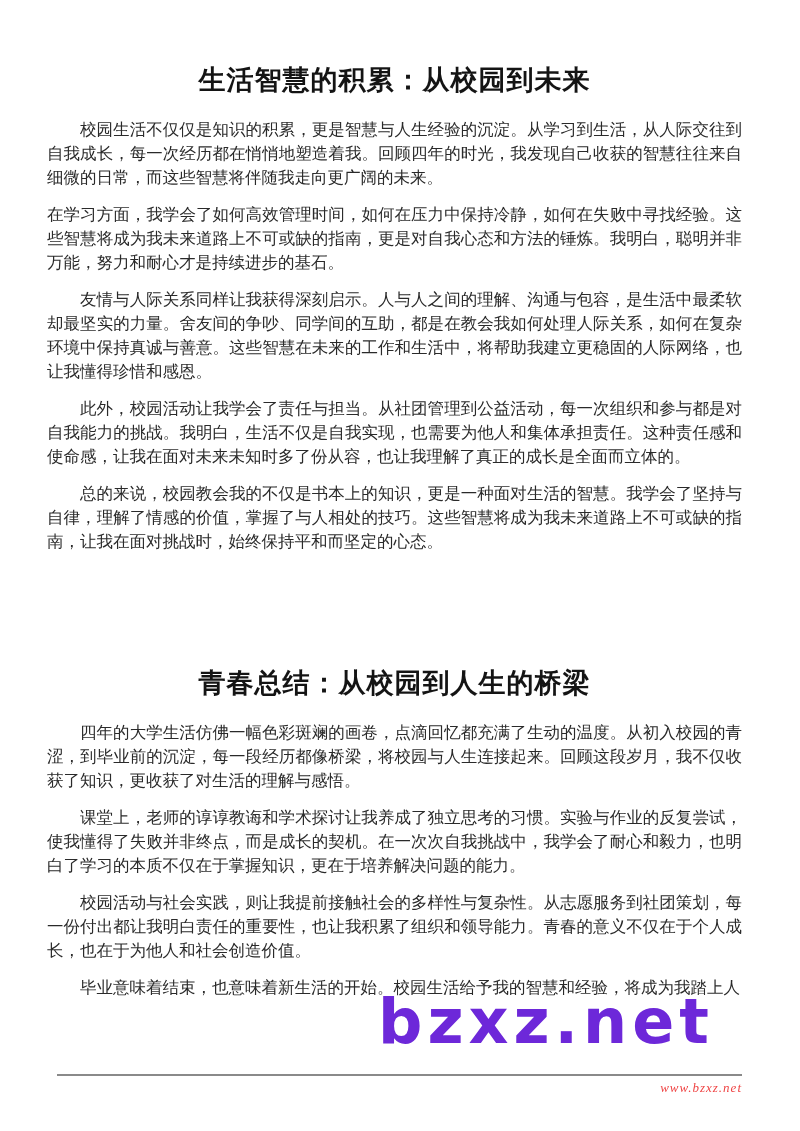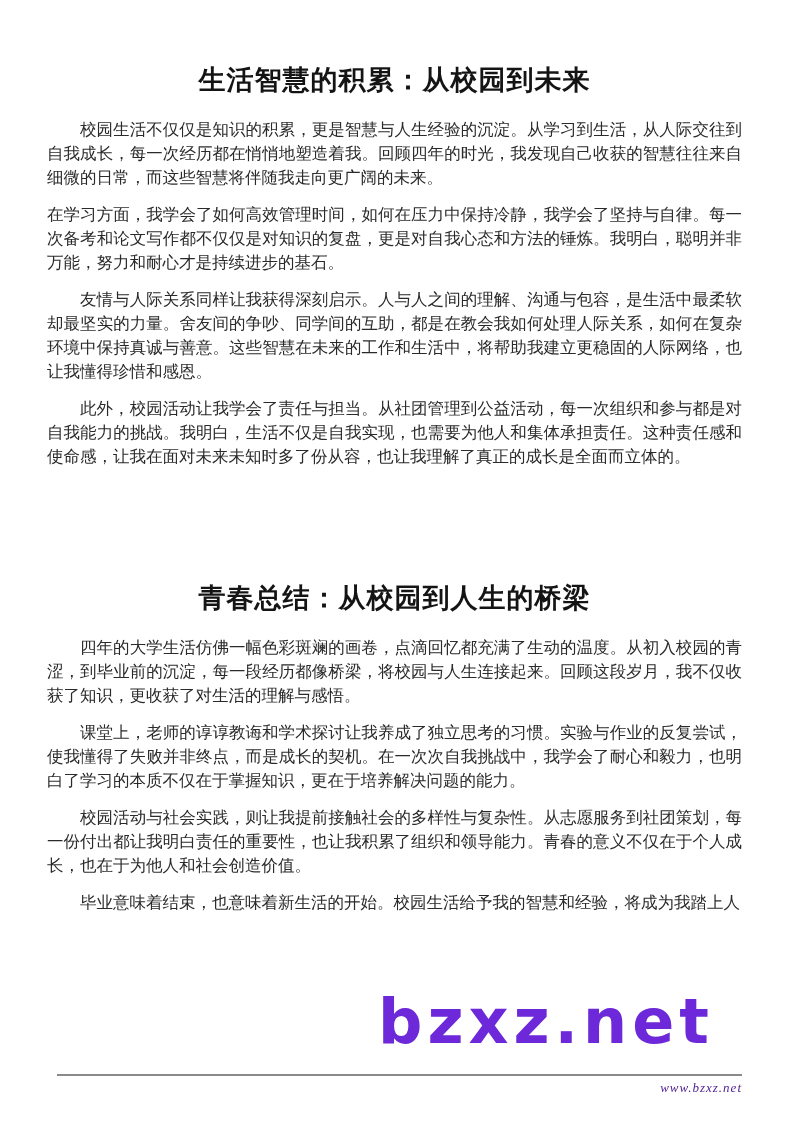--- a/index.html
+++ b/index.html
@@ -74,42 +74,43 @@
   }
   .footer-url {
     position: absolute;
     right: 58px;
     top: 1080px;
     z-index: 2;
     font-family: "Liberation Serif", "DejaVu Serif", serif;
     font-style: italic;
     font-size: 13px;
     letter-spacing: 1px;
-    color: #4c1d95;
+    color: #ef4444;
   }
 </style>
 </head>
 <body>
 
 <div class="sheet">
 
   <div class="watermark">bzxz.net</div>
 
   <div class="content">
 
     <h1 class="essay-title">生活智慧的积累：从校园到未来</h1>
 
     <p class="para indent">校园生活不仅仅是知识的积累，更是智慧与人生经验的沉淀。从学习到生活，从人际交往到自我成长，每一次经历都在悄悄地塑造着我。回顾四年的时光，我发现自己收获的智慧往往来自细微的日常，而这些智慧将伴随我走向更广阔的未来。</p>
 
-    <p class="para">在学习方面，我学会了如何高效管理时间，如何在压力中保持冷静，我学会了坚持与自律。每一次备考和论文写作都不仅仅是对知识的复盘，更是对自我心态和方法的锤炼。我明白，聪明并非万能，努力和耐心才是持续进步的基石。</p>
+    <p class="para">在学习方面，我学会了如何高效管理时间，如何在压力中保持冷静，如何在失败中寻找经验。这些智慧将成为我未来道路上不可或缺的指南，更是对自我心态和方法的锤炼。我明白，聪明并非万能，努力和耐心才是持续进步的基石。</p>
 
     <p class="para indent">友情与人际关系同样让我获得深刻启示。人与人之间的理解、沟通与包容，是生活中最柔软却最坚实的力量。舍友间的争吵、同学间的互助，都是在教会我如何处理人际关系，如何在复杂环境中保持真诚与善意。这些智慧在未来的工作和生活中，将帮助我建立更稳固的人际网络，也让我懂得珍惜和感恩。</p>
 
     <p class="para indent">此外，校园活动让我学会了责任与担当。从社团管理到公益活动，每一次组织和参与都是对自我能力的挑战。我明白，生活不仅是自我实现，也需要为他人和集体承担责任。这种责任感和使命感，让我在面对未来未知时多了份从容，也让我理解了真正的成长是全面而立体的。</p>
 
+    <p class="para indent">总的来说，校园教会我的不仅是书本上的知识，更是一种面对生活的智慧。我学会了坚持与自律，理解了情感的价值，掌握了与人相处的技巧。这些智慧将成为我未来道路上不可或缺的指南，让我在面对挑战时，始终保持平和而坚定的心态。</p>
 
     <h1 class="essay-title second">青春总结：从校园到人生的桥梁</h1>
 
     <p class="para indent">四年的大学生活仿佛一幅色彩斑斓的画卷，点滴回忆都充满了生动的温度。从初入校园的青涩，到毕业前的沉淀，每一段经历都像桥梁，将校园与人生连接起来。回顾这段岁月，我不仅收获了知识，更收获了对生活的理解与感悟。</p>
 
     <p class="para indent">课堂上，老师的谆谆教诲和学术探讨让我养成了独立思考的习惯。实验与作业的反复尝试，使我懂得了失败并非终点，而是成长的契机。在一次次自我挑战中，我学会了耐心和毅力，也明白了学习的本质不仅在于掌握知识，更在于培养解决问题的能力。</p>
 
 
     <p class="para indent">校园活动与社会实践，则让我提前接触社会的多样性与复杂性。从志愿服务到社团策划，每一份付出都让我明白责任的重要性，也让我积累了组织和领导能力。青春的意义不仅在于个人成长，也在于为他人和社会创造价值。</p>
 

